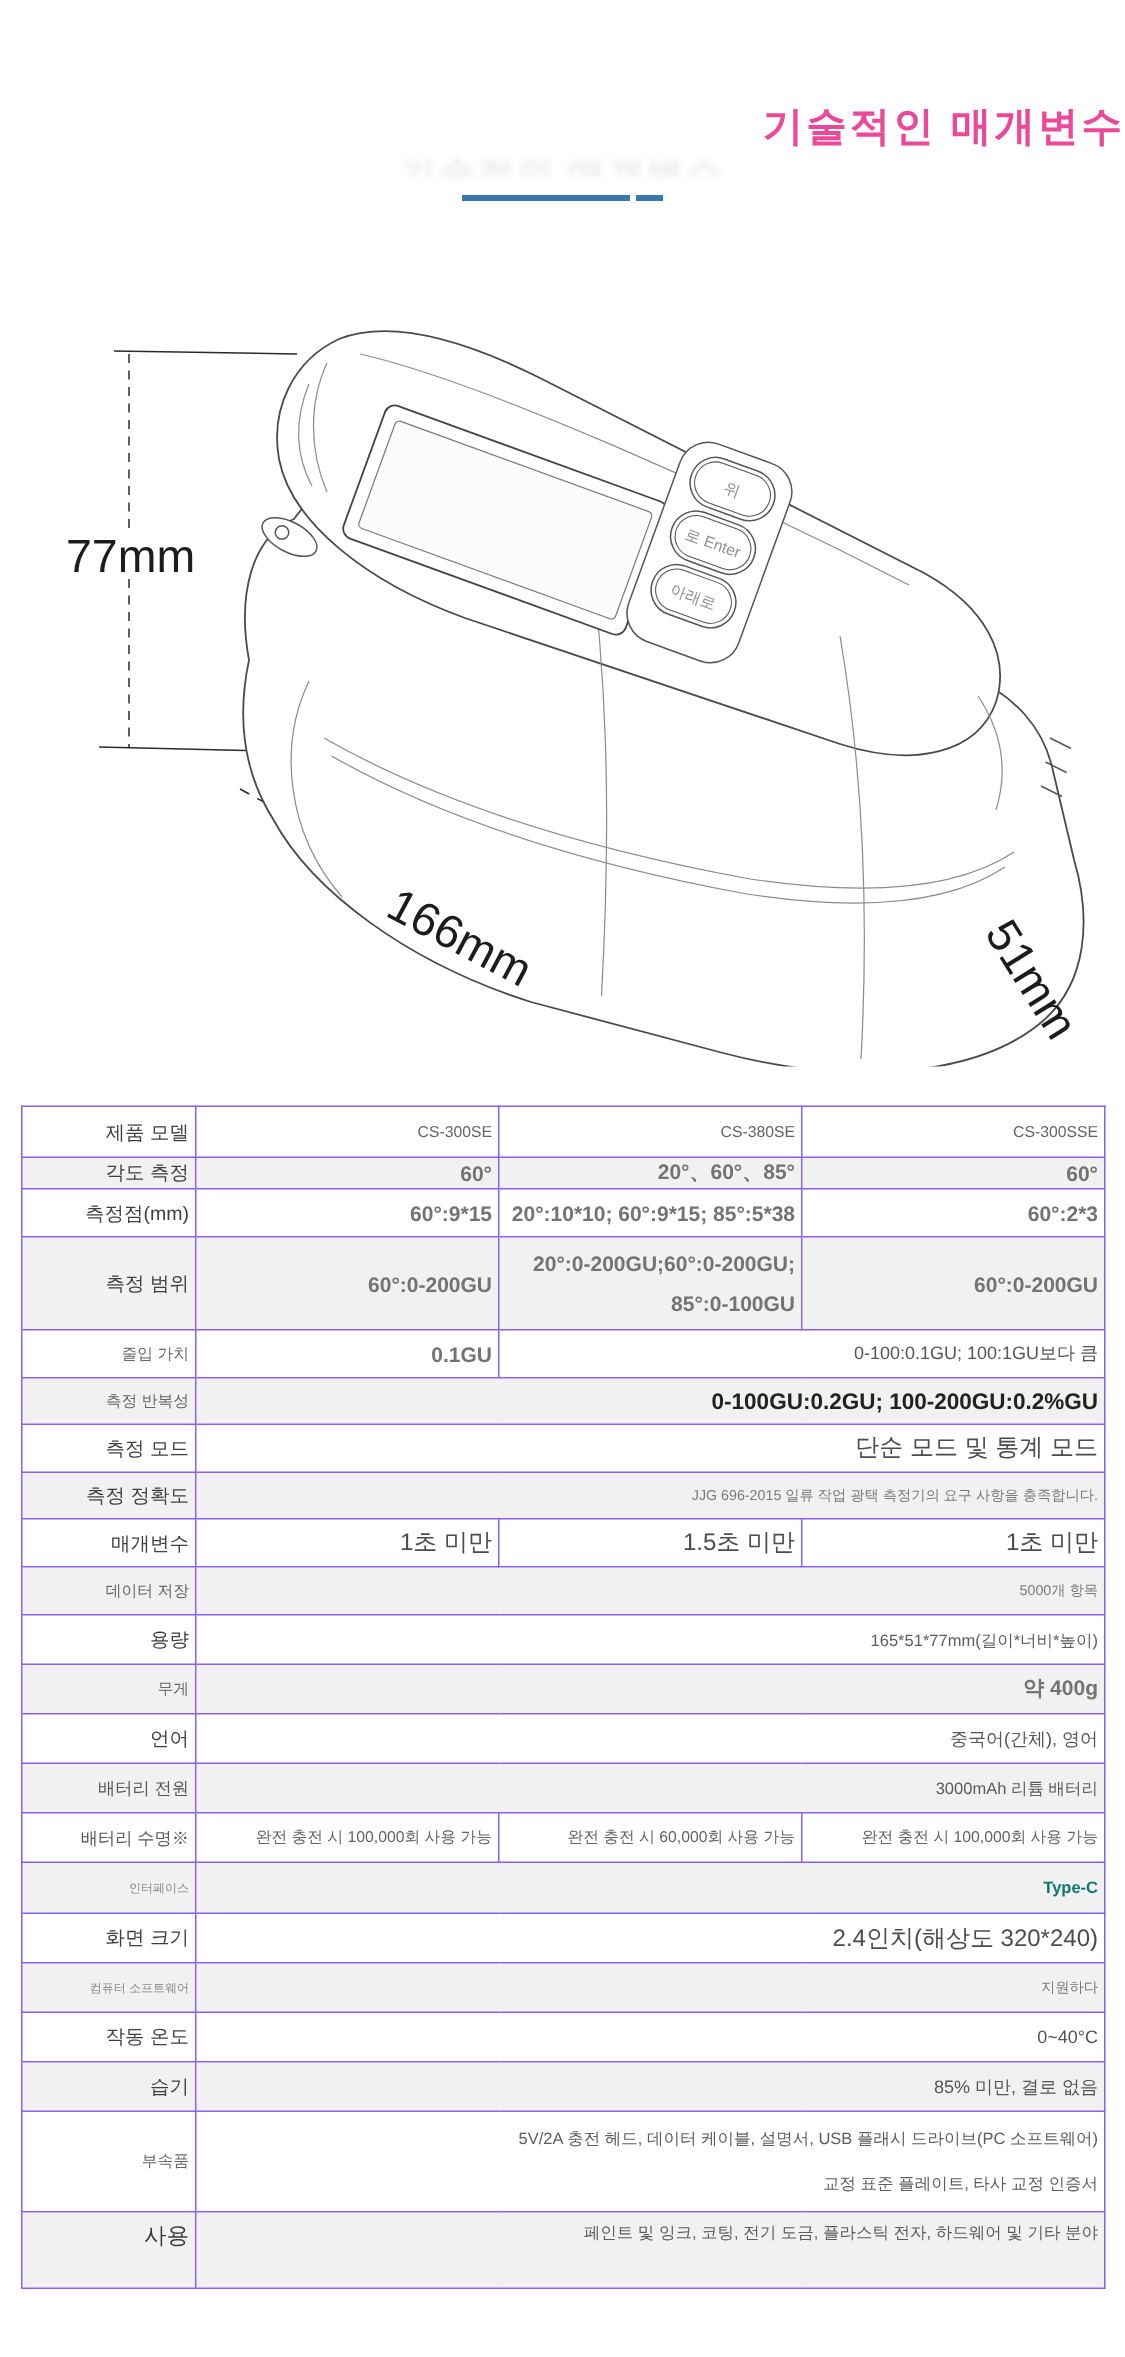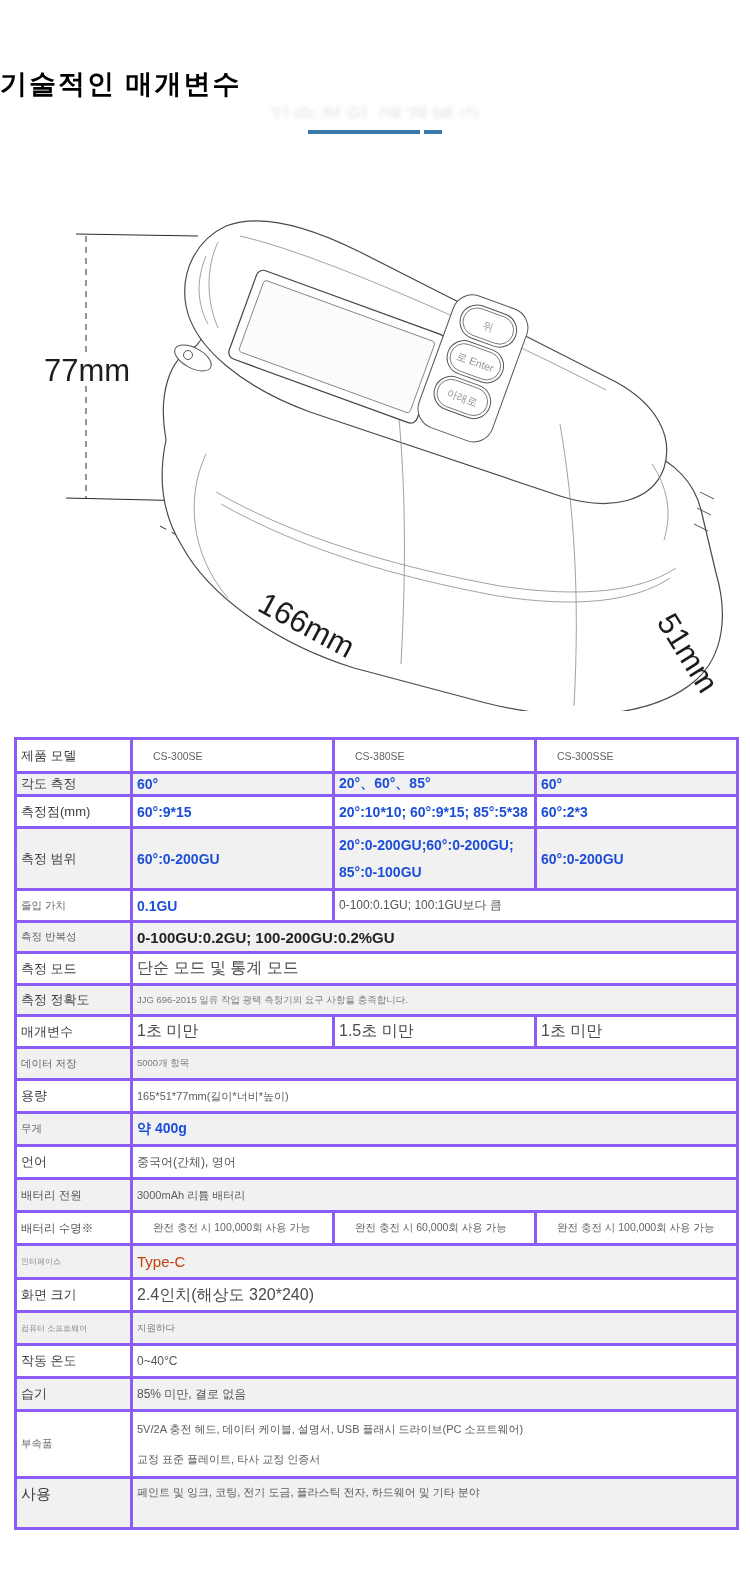--- a/index.html
+++ b/index.html
@@ -1,40 +1,40 @@
 <!DOCTYPE html>
 <html><head>
 <meta charset="utf-8">
 <style>
   html,body{margin:0;padding:0;background:#fff;}
   body{width:750px;height:1571px;overflow:hidden;font-family:"Liberation Sans",sans-serif;}
-  .page-title{margin:68px 0 0;text-align:left;font-size:27px;line-height:32px;font-weight:bold;
-    color:#000000;letter-spacing:2px;}
+  .page-title{margin:68px 0 0;text-align:right;font-size:27px;line-height:32px;font-weight:bold;
+    color:#ec4899;letter-spacing:2px;}
   .title-reflection{height:18px;text-align:center;font-size:24px;font-weight:bold;color:#777;
     opacity:.15;filter:blur(2px);letter-spacing:2px;overflow:hidden;}
   .title-bars{margin-top:12px;display:flex;justify-content:center;align-items:center;gap:4px;}
   .bar-long{width:112px;height:4px;background:#3879a9;}
   .bar-short{width:18px;height:4px;background:#3879a9;}
   .diagram-wrap{margin-top:62px;}
   svg{display:block;}
   .table-wrap{margin:26px 14px 0;}
   table{width:722px;border-collapse:collapse;table-layout:fixed;}
   col.c-label{width:116px;}
   col.c-data{width:202px;}
-  td{border:3px solid #8b5cf6;text-align:left;vertical-align:middle;padding:1px 4px;
+  td{border:1px solid #8b5cf6;text-align:right;vertical-align:middle;padding:1px 4px;
     color:#333;overflow:hidden;}
   tr:nth-child(even) td{background:#f1f1f1;}
   .lbl-n{font-size:13px;color:#3f3f3f;}
   .lbl-s{font-size:10.5px;color:#666;}
   .lbl-sn{font-size:11.5px;color:#555;}
   .lbl-tiny{font-size:8px;color:#8a8a8a;}
   .lbl-lg{font-size:15px;color:#3a3a3a;}
-  .v-big{font-size:14px;font-weight:700;color:#1d4ed8;}
+  .v-big{font-size:14px;font-weight:700;color:#737373;}
   .v-big15{font-size:15px;font-weight:700;color:#222;}
-  .v-typec{font-size:15px;color:#c2410c;}
+  .v-typec{font-size:11px;color:#0f766e;font-weight:bold;}
   .v-med13{font-size:16px;color:#4c4c4c;}
   .v-med12{font-size:12px;color:#555;}
   .v-sm{font-size:10.5px;color:#636363;padding-left:20px;}
   .v-sm11{font-size:11px;color:#5c5c5c;}
   .v-tiny{font-size:9.5px;color:#7a7a7a;}
   .two-line div{line-height:27px;}
   .acc-line{line-height:30px;}
   .top-cell{vertical-align:top;padding-top:6px;}
 </style>
 </head>

